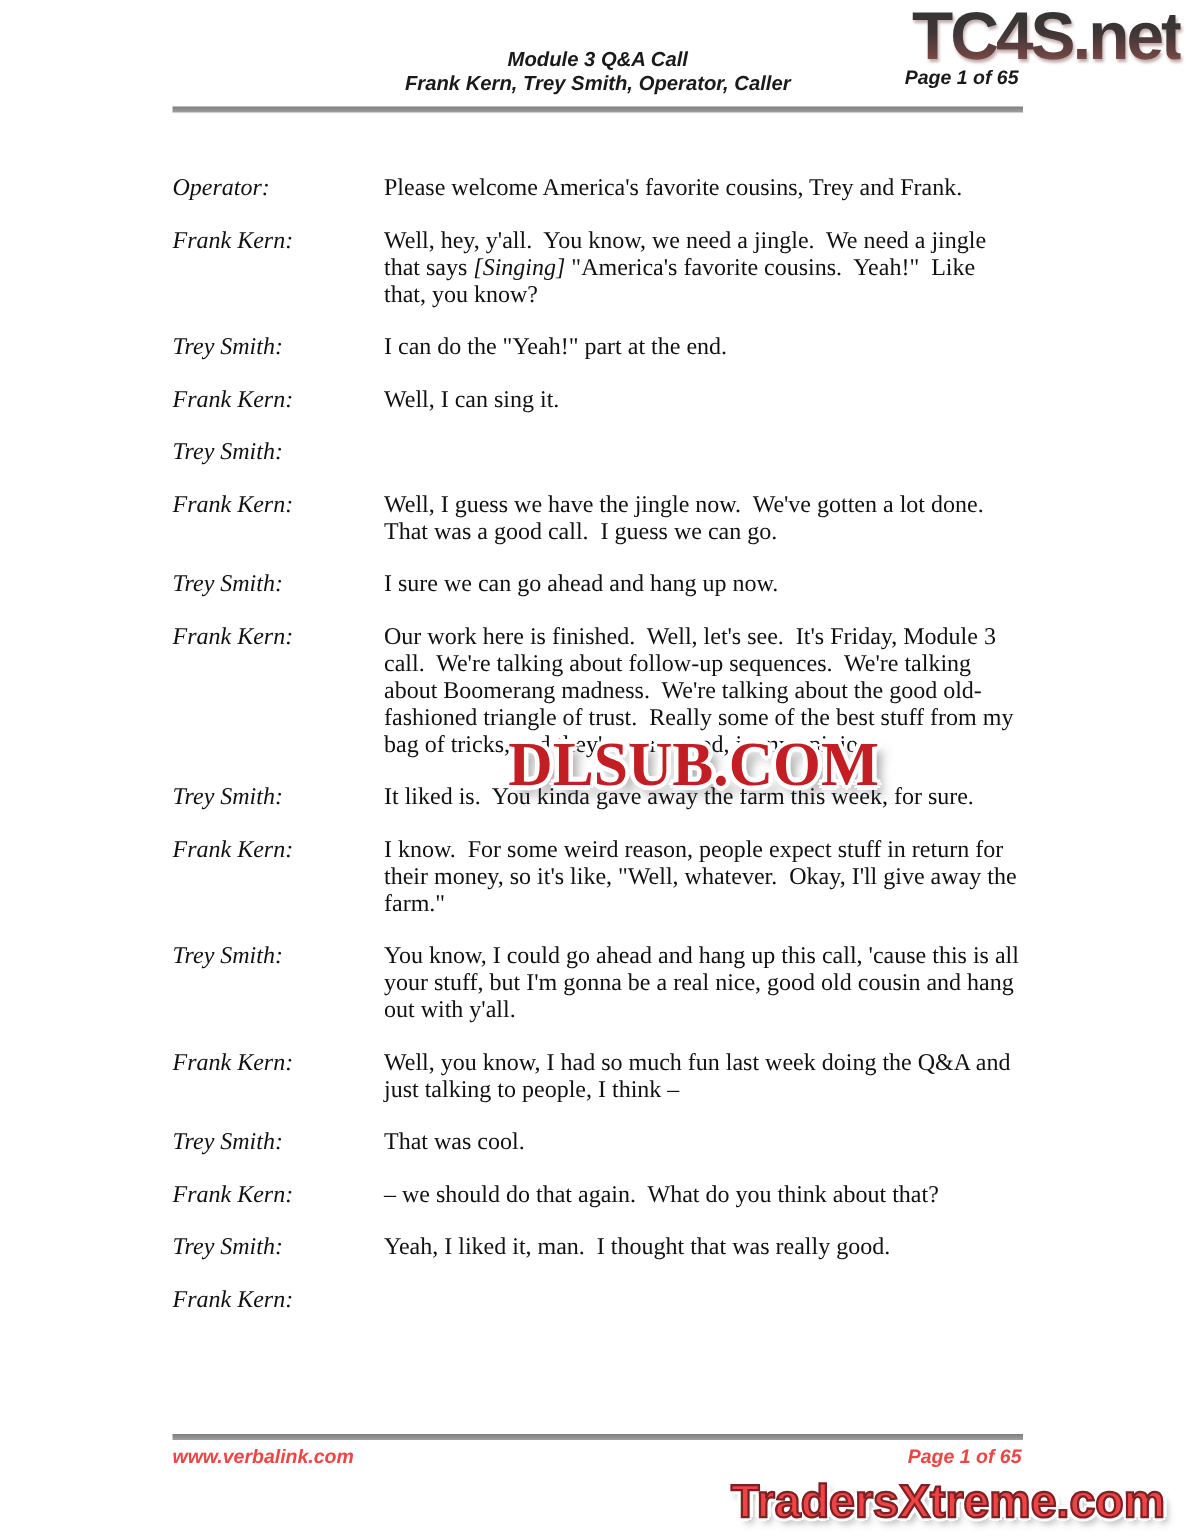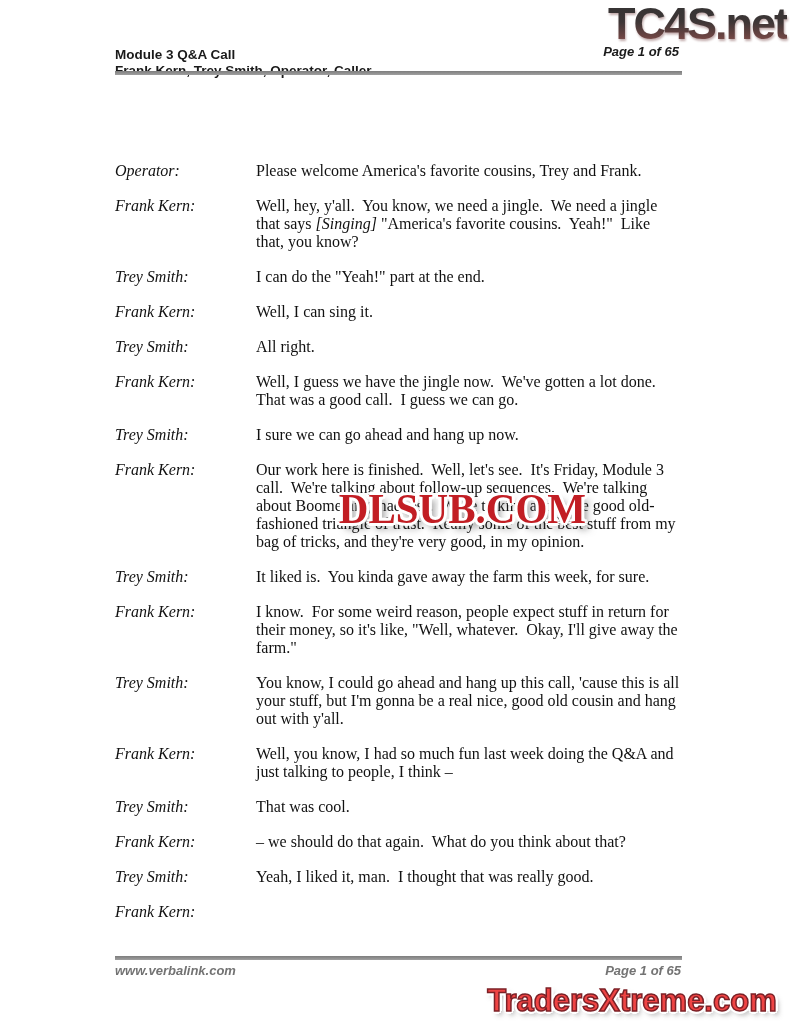--- a/index.html
+++ b/index.html
@@ -38,26 +38,27 @@
     top: 44px;
     right: 112px;
     font-family: "Liberation Sans", sans-serif;
     font-weight: bold;
     font-style: italic;
     font-size: 13px;
     color: #1a1a1a;
   }
   .header-titles {
     position: absolute;
-    top: 47px;
+    top: 32px;
     left: 115px;
     width: 567px;
-    text-align: left;
-    font-family: "Liberation Sans", sans-serif;
-    font-weight: bold;
+    text-align: center;
+    font-family: "Liberation Sans", sans-serif;
+    font-weight: bold;
+    font-style: italic;
     font-size: 13.5px;
     line-height: 16px;
     color: #1a1a1a;
   }
   .rule {
     position: absolute;
     left: 115px;
     width: 567px;
     height: 4px;
     background: linear-gradient(to bottom, #7d7d7d, #a0a0a0);
@@ -66,21 +67,20 @@
   .rule-bottom { top: 956px; }
 
   
   .transcript {
     position: absolute;
     top: 117px;
     left: 115px;
     width: 567px;
     font-size: 16px;
     line-height: 18px;
-    margin-top: 45px;
   }
   .entry {
     display: flex;
     margin-bottom: 17px;
   }
   .speaker {
     width: 141px;
     flex: 0 0 141px;
     font-style: italic;
   }
@@ -90,21 +90,21 @@
   }
 
   
   .footer-left, .footer-right {
     position: absolute;
     top: 963px;
     font-family: "Liberation Sans", sans-serif;
     font-weight: bold;
     font-style: italic;
     font-size: 13px;
-    color: #737373;
+    color: #ef4444;
   }
   .footer-left { left: 115px; }
   .footer-right { right: 110px; }
 
   
   .wm-center {
     position: absolute;
     top: 487px;
     left: 240px;
     width: 346px;
@@ -175,21 +175,20 @@
       <div class="dialogue"><span>I can do the "Yeah!" part at the end.</span></div>
     </div>
 
     <div class="entry">
       <div class="speaker">Frank Kern:</div>
       <div class="dialogue"><span>Well, I can sing it.</span></div>
     </div>
 
     <div class="entry">
       <div class="speaker">Trey Smith:</div>
-      <div class="dialogue"><span>All right.</span></div>
     </div>
 
     <div class="entry">
       <div class="speaker">Frank Kern:</div>
       <div class="dialogue"><span>Well, I guess we have the jingle now.  We've gotten a lot done.  That was a good call.  I guess we can go.</span></div>
     </div>
 
     <div class="entry">
       <div class="speaker">Trey Smith:</div>
       <div class="dialogue"><span>I sure we can go ahead and hang up now.</span></div>

